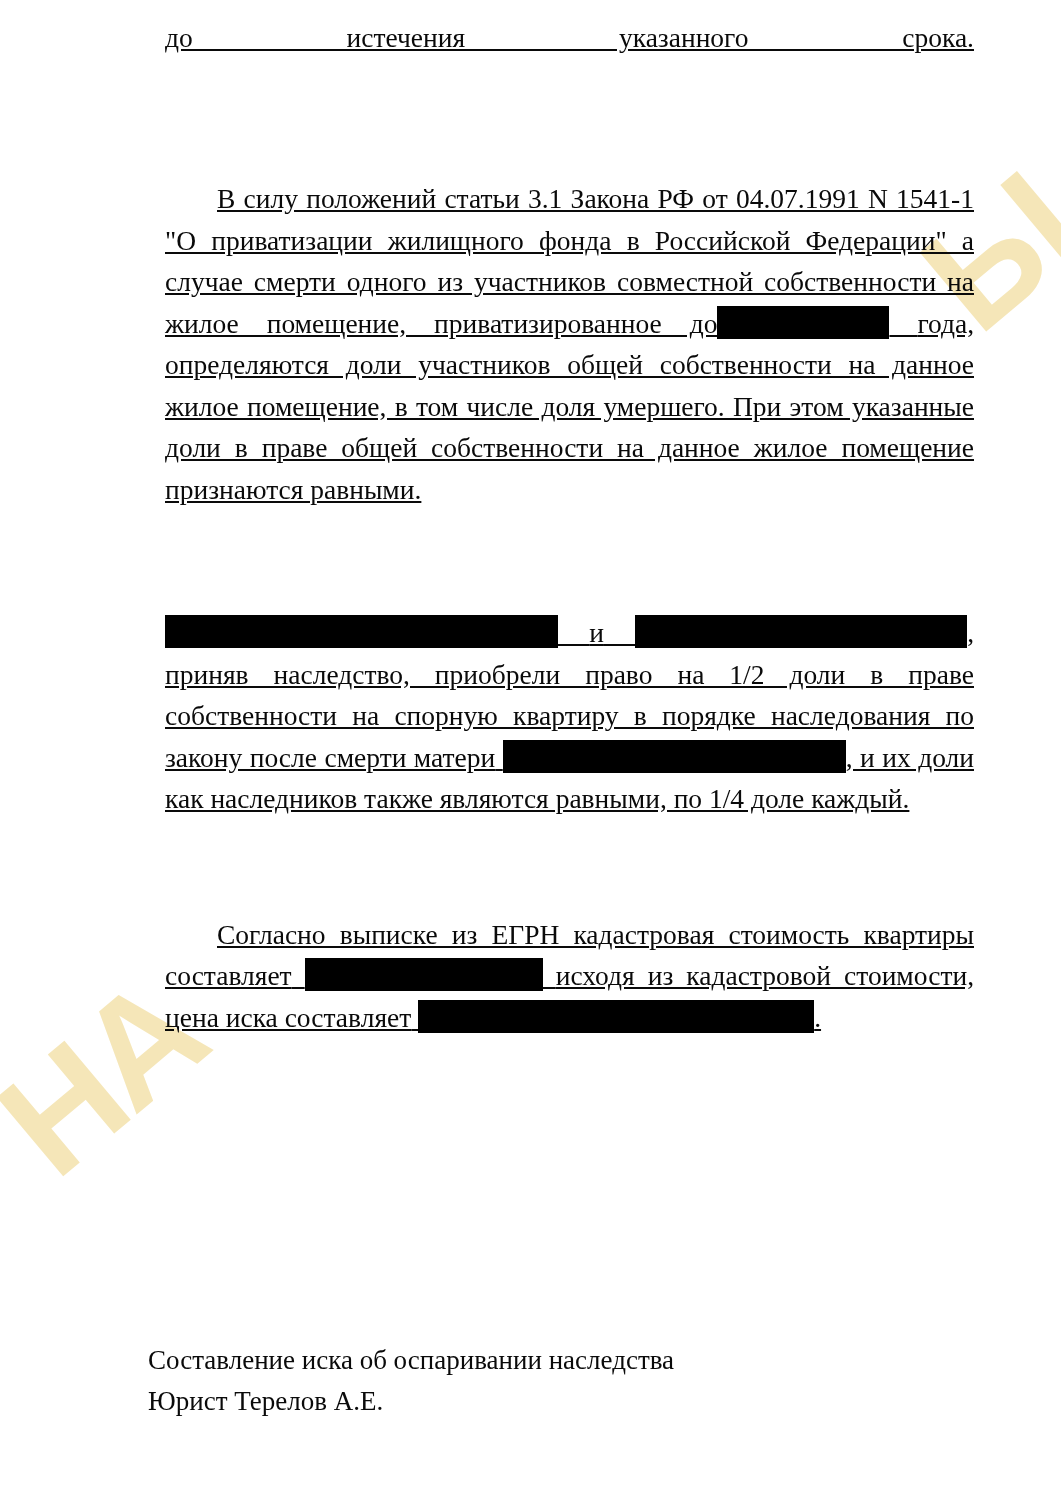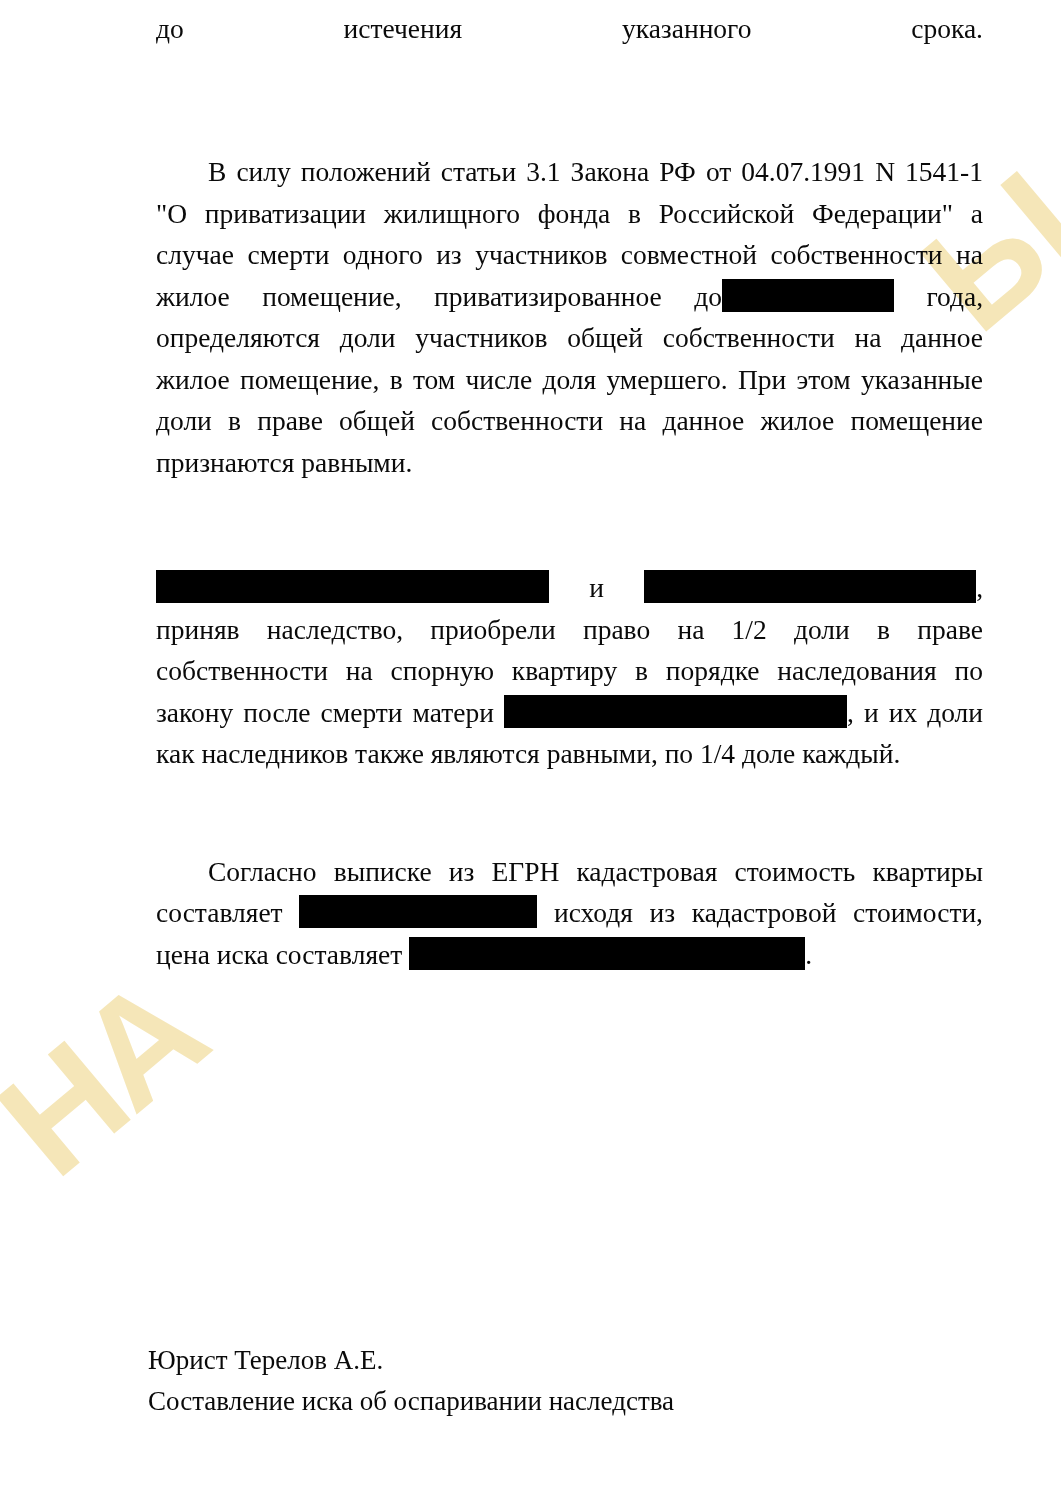--- a/index.html
+++ b/index.html
@@ -49,26 +49,27 @@
   .body-text {
     position: absolute;
     left: 148px;
     top: 0;
     width: 843px;
     color: #0a0a0a;
     font-size: 27.5px;
     line-height: 41.5px;
   }
   p.para {
-    margin: 8px;
+    margin: 17px;
     text-align: justify;
     text-justify: inter-word;
     text-indent: 52px;
     -webkit-hyphens: none;
     hyphens: none;
+    text-decoration: underline;
   }
   p.para.noindent { text-indent: 0; }
   
   p.para.stretch-last::after {
     content: "";
     display: inline-block;
     width: 100%;
   }
   .gap-sm { height: 14px; }
   .gap-md { height: 30px; }
@@ -133,17 +134,17 @@
     <div class="gap-md"></div>
 
 
     <div class="gap-md"></div>
 
     <p class="para"><span>Согласно выписке из ЕГРН кадастровая стоимость квартиры составляет</span> <span class="redact r-cost" style="background: rgb(0, 0, 0);"></span> <span>исходя из кадастровой стоимости, цена иска составляет</span> <span class="redact r-claim" style="background: rgb(0, 0, 0);"></span><span>.</span></p>
 
   </div>
 
   <div class="footer">
+    <div>Составление иска об оспаривании наследства</div>
     <div>Юрист Терелов А.Е.</div>
-    <div>Составление иска об оспаривании наследства</div>
   </div>
 
 </div>
 
 </body></html>

